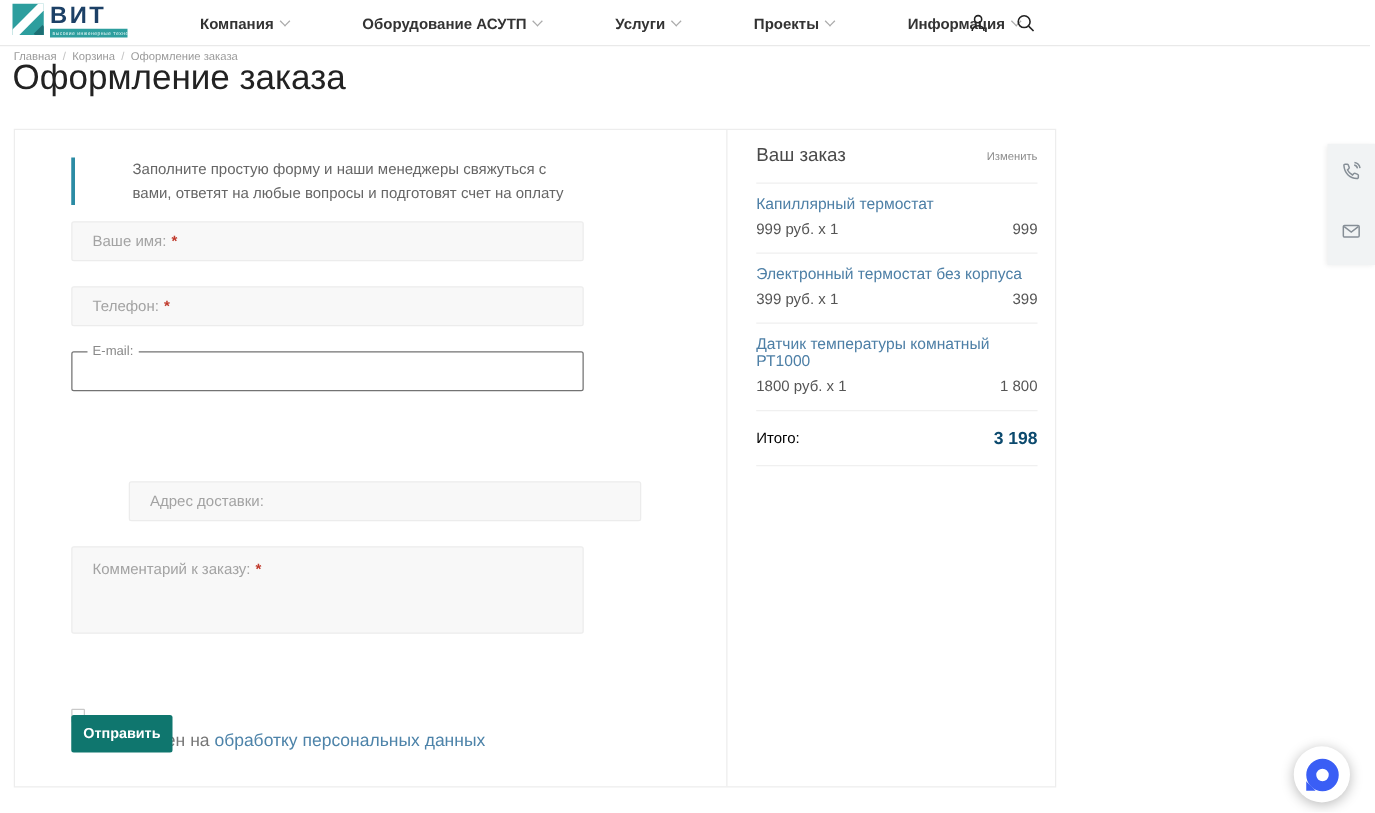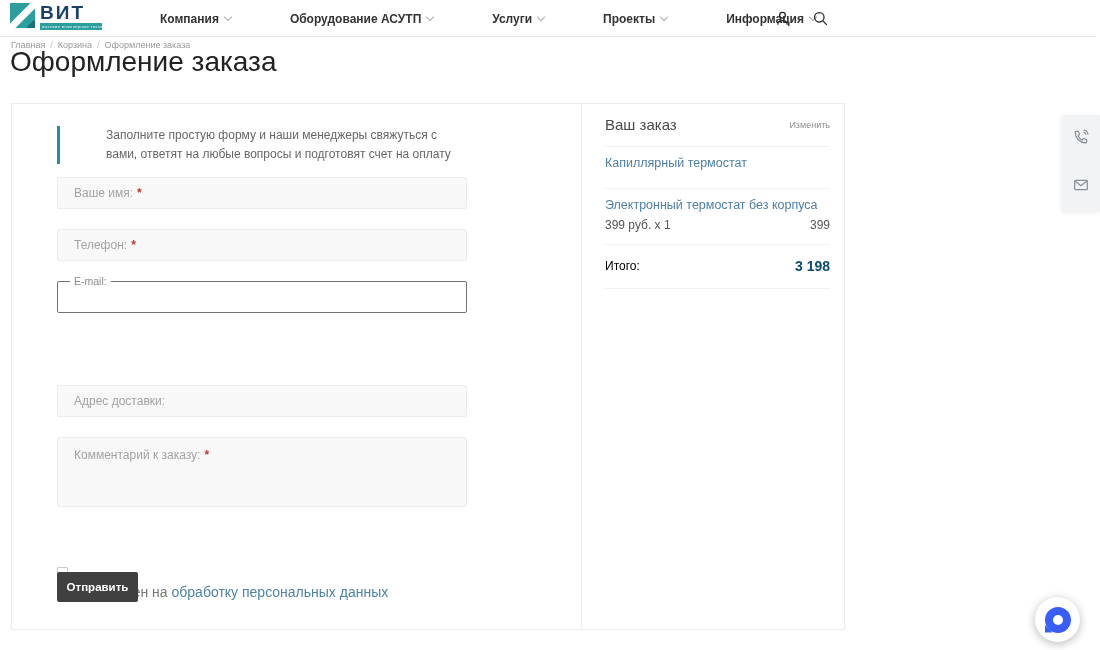--- a/index.html
+++ b/index.html
@@ -53,33 +53,33 @@
   .field { position:absolute; left:45px; width:410px; height:32px; background:#f8f8f8;
            border:1px solid #ececec; border-radius:2px; display:flex; align-items:center;
            padding:0 16px; cursor:text; }
   .field .lab { font-size:12px; color:#a3a3a3; }
   .req { color:#c0392b; font-weight:700; font-size:12px; margin-left:4px; }
 
   .field.f-name    { top:73px; }
   .field.f-phone   { top:125px; }
   .field.f-email   { top:177px; background:#fff; border:1px solid #737373; }
   .field.f-company { top:229px; }
-  .field.f-address { top:281px; }
+  .field.f-address { top:281px;margin-left:46px; }
   .field.f-comment { top:333px; height:70px; align-items:flex-start; padding-top:10px; }
 
   .float-label { position:absolute; top:-7px; left:12px; background:#fff; padding:0 4px;
                  font-size:10.5px; color:#8a8a8a; }
 
   .consent { position:absolute; left:45px; top:440px; display:flex; align-items:center; gap:8px; }
   .checkbox { width:11px; height:11px; border:1px solid #c9c9c9; background:#fff; border-radius:1px;
               cursor:pointer; flex:none; }
   .consent-text { font-size:14px; color:#777;margin-top:40px; }
   .consent-text a { color:#4d83a9; text-decoration:none; cursor:pointer; }
 
-  .submit-btn { position:absolute; left:45px; top:468px; width:81px; height:30px; background:#404040;
+  .submit-btn { position:absolute; left:45px; top:468px; width:81px; height:30px; background:#0f766e;
                 color:#fff; font-size:11.5px; font-weight:700; border:none; border-radius:2px;
                 display:flex; align-items:center; justify-content:center; cursor:pointer;
                 font-family:"Liberation Sans", sans-serif; }
 
   
   .summary { position:absolute; left:569px; top:0; right:0; bottom:0; border-left:1px solid #ededed; }
   .summary-inner { margin:0 14px 0 23px; }
   .summary-top { display:flex; justify-content:space-between; align-items:center;
                  padding:12px 0 13px; border-bottom:1px solid #f0f0f0; }
   .summary-title { font-size:15px; color:#4a4a4a; }
@@ -206,30 +206,41 @@
 
   <div class="summary">
     <div class="summary-inner">
       <div class="summary-top">
         <div class="summary-title">Ваш заказ</div>
         <a class="edit-link">Изменить</a>
       </div>
 
       <div class="order-item">
         <div class="item-name">Капиллярный термостат</div>
+        <div class="item-row">
+          <span>999 руб. x 1</span>
+          <span>999</span>
+        </div>
       </div>
 
       <div class="order-item">
         <div class="item-name">Электронный термостат без корпуса</div>
         <div class="item-row">
           <span>399 руб. x 1</span>
           <span>399</span>
         </div>
       </div>
 
+      <div class="order-item">
+        <div class="item-name">Датчик температуры комнатный РТ1000</div>
+        <div class="item-row">
+          <span>1800 руб. x 1</span>
+          <span>1 800</span>
+        </div>
+      </div>
 
       <div class="total-row">
         <span class="total-label">Итого:</span>
         <span class="total-value">3 198</span>
       </div>
     </div>
   </div>
 </div>
 
 <div class="contact-panel">

